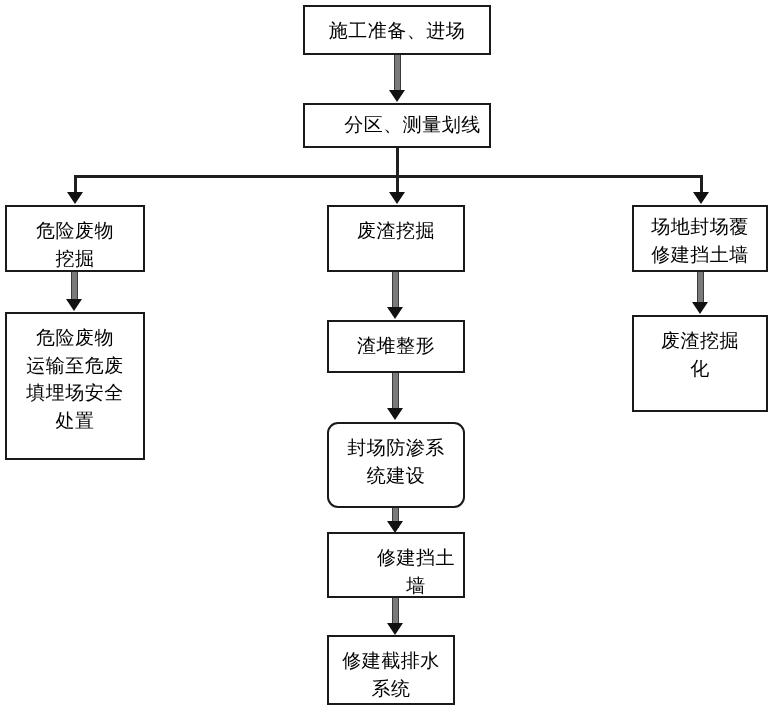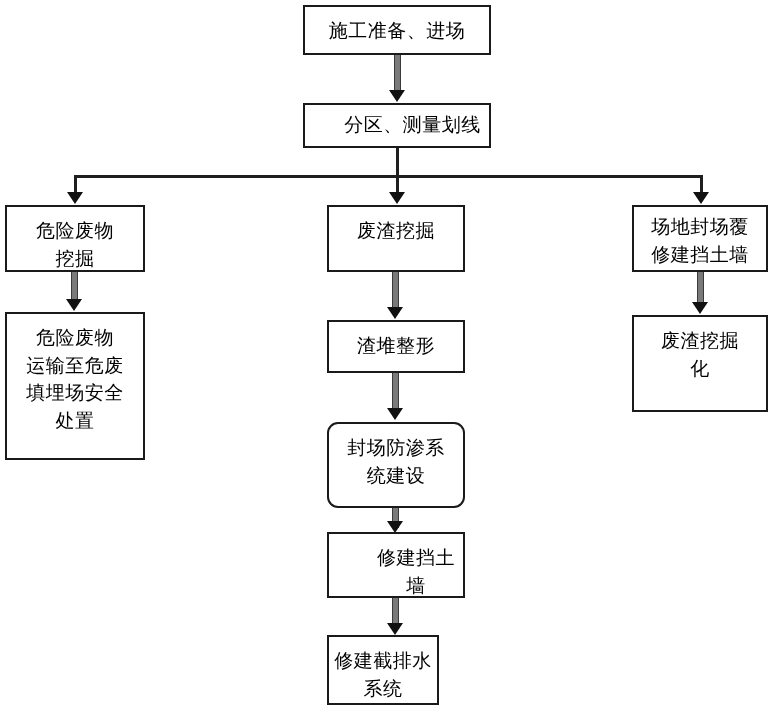--- a/index.html
+++ b/index.html
@@ -153,21 +153,21 @@
 
   <div class="node" style="left:327px; top:422px; width:138px; height:86px;border-radius:11px;">
     <span class="node-label pad-top-10">封场防渗系
 统建设</span>
   </div>
 
   <div class="node" style="left:327px; top:532px; width:138px; height:66px;padding-left:40px;">
     <span class="node-label pad-top-10">修建挡土墙</span>
   </div>
 
-  <div class="node" style="left:327px; top:635px; width:112px; height:70px;">
+  <div class="node" style="left:327px; top:635px; width:128px; height:70px;">
     <span class="node-label pad-top-10">修建截排水
 系统</span>
   </div>
 
   <div class="node" style="left:632px; top:205px; width:136px; height:67px;">
     <span class="node-label pad-top-6">场地封场覆
 修建挡土墙</span>
   </div>
 
   <div class="node" style="left:632px; top:315px; width:136px; height:97px;">

